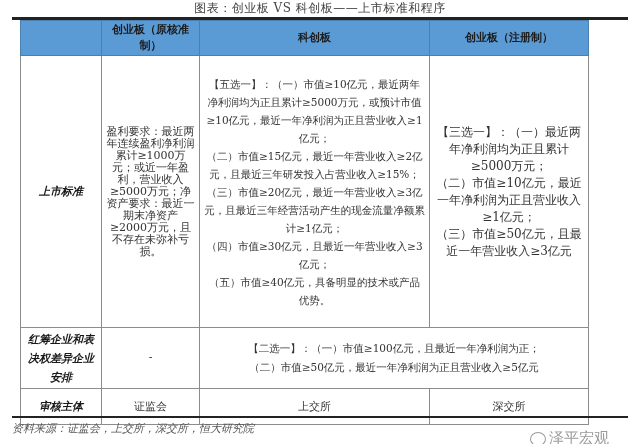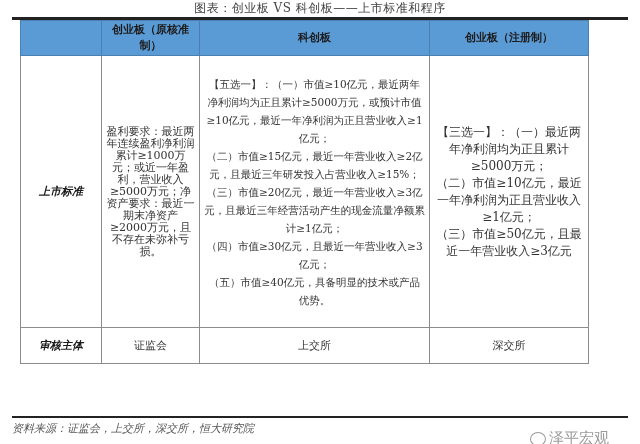--- a/index.html
+++ b/index.html
@@ -43,20 +43,26 @@
     <td class="cell-text" style="font-size:11px;line-height:12px">盈利要求：最近两年连续盈利净利润累计≥1000万元；或近一年盈利，营业收入≥5000万元；净资产要求：最近一期末净资产≥2000万元，且不存在未弥补亏损。</td>
     <td class="cell-text" style="font-size:10.5px;line-height:18px">【五选一】：（一）市值≥10亿元，最近两年净利润均为正且累计≥5000万元，或预计市值≥10亿元，最近一年净利润为正且营业收入≥1亿元；
 （二）市值≥15亿元，最近一年营业收入≥2亿元，且最近三年研发投入占营业收入≥15%；
 （三）市值≥20亿元，最近一年营业收入≥3亿元，且最近三年经营活动产生的现金流量净额累计≥1亿元；
 （四）市值≥30亿元，且最近一年营业收入≥3亿元；
 （五）市值≥40亿元，具备明显的技术或产品优势。</td>
     <td class="cell-text" style="font-size:12px;line-height:17px">【三选一】：（一）最近两年净利润均为正且累计≥5000万元；
 （二）市值≥10亿元，最近一年净利润为正且营业收入≥1亿元；
 （三）市值≥50亿元，且最近一年营业收入≥3亿元</td>
   </tr>
+  <tr style="height:61px">
+    <td class="bold" style="line-height:19px">红筹企业和表决权差异企业安排</td>
+    <td>-</td>
+    <td colspan="2" class="cell-text" style="font-size:10.5px;line-height:19px">【二选一】：（一）市值≥100亿元，且最近一年净利润为正；
+（二）市值≥50亿元，最近一年净利润为正且营业收入≥5亿元</td>
+  </tr>
   <tr style="height:36px">
     <td class="bold">审核主体</td>
     <td>证监会</td>
     <td>上交所</td>
     <td>深交所</td>
   </tr>
 </tbody>
   </table>
 
 <div class="rule-bottom"></div>

